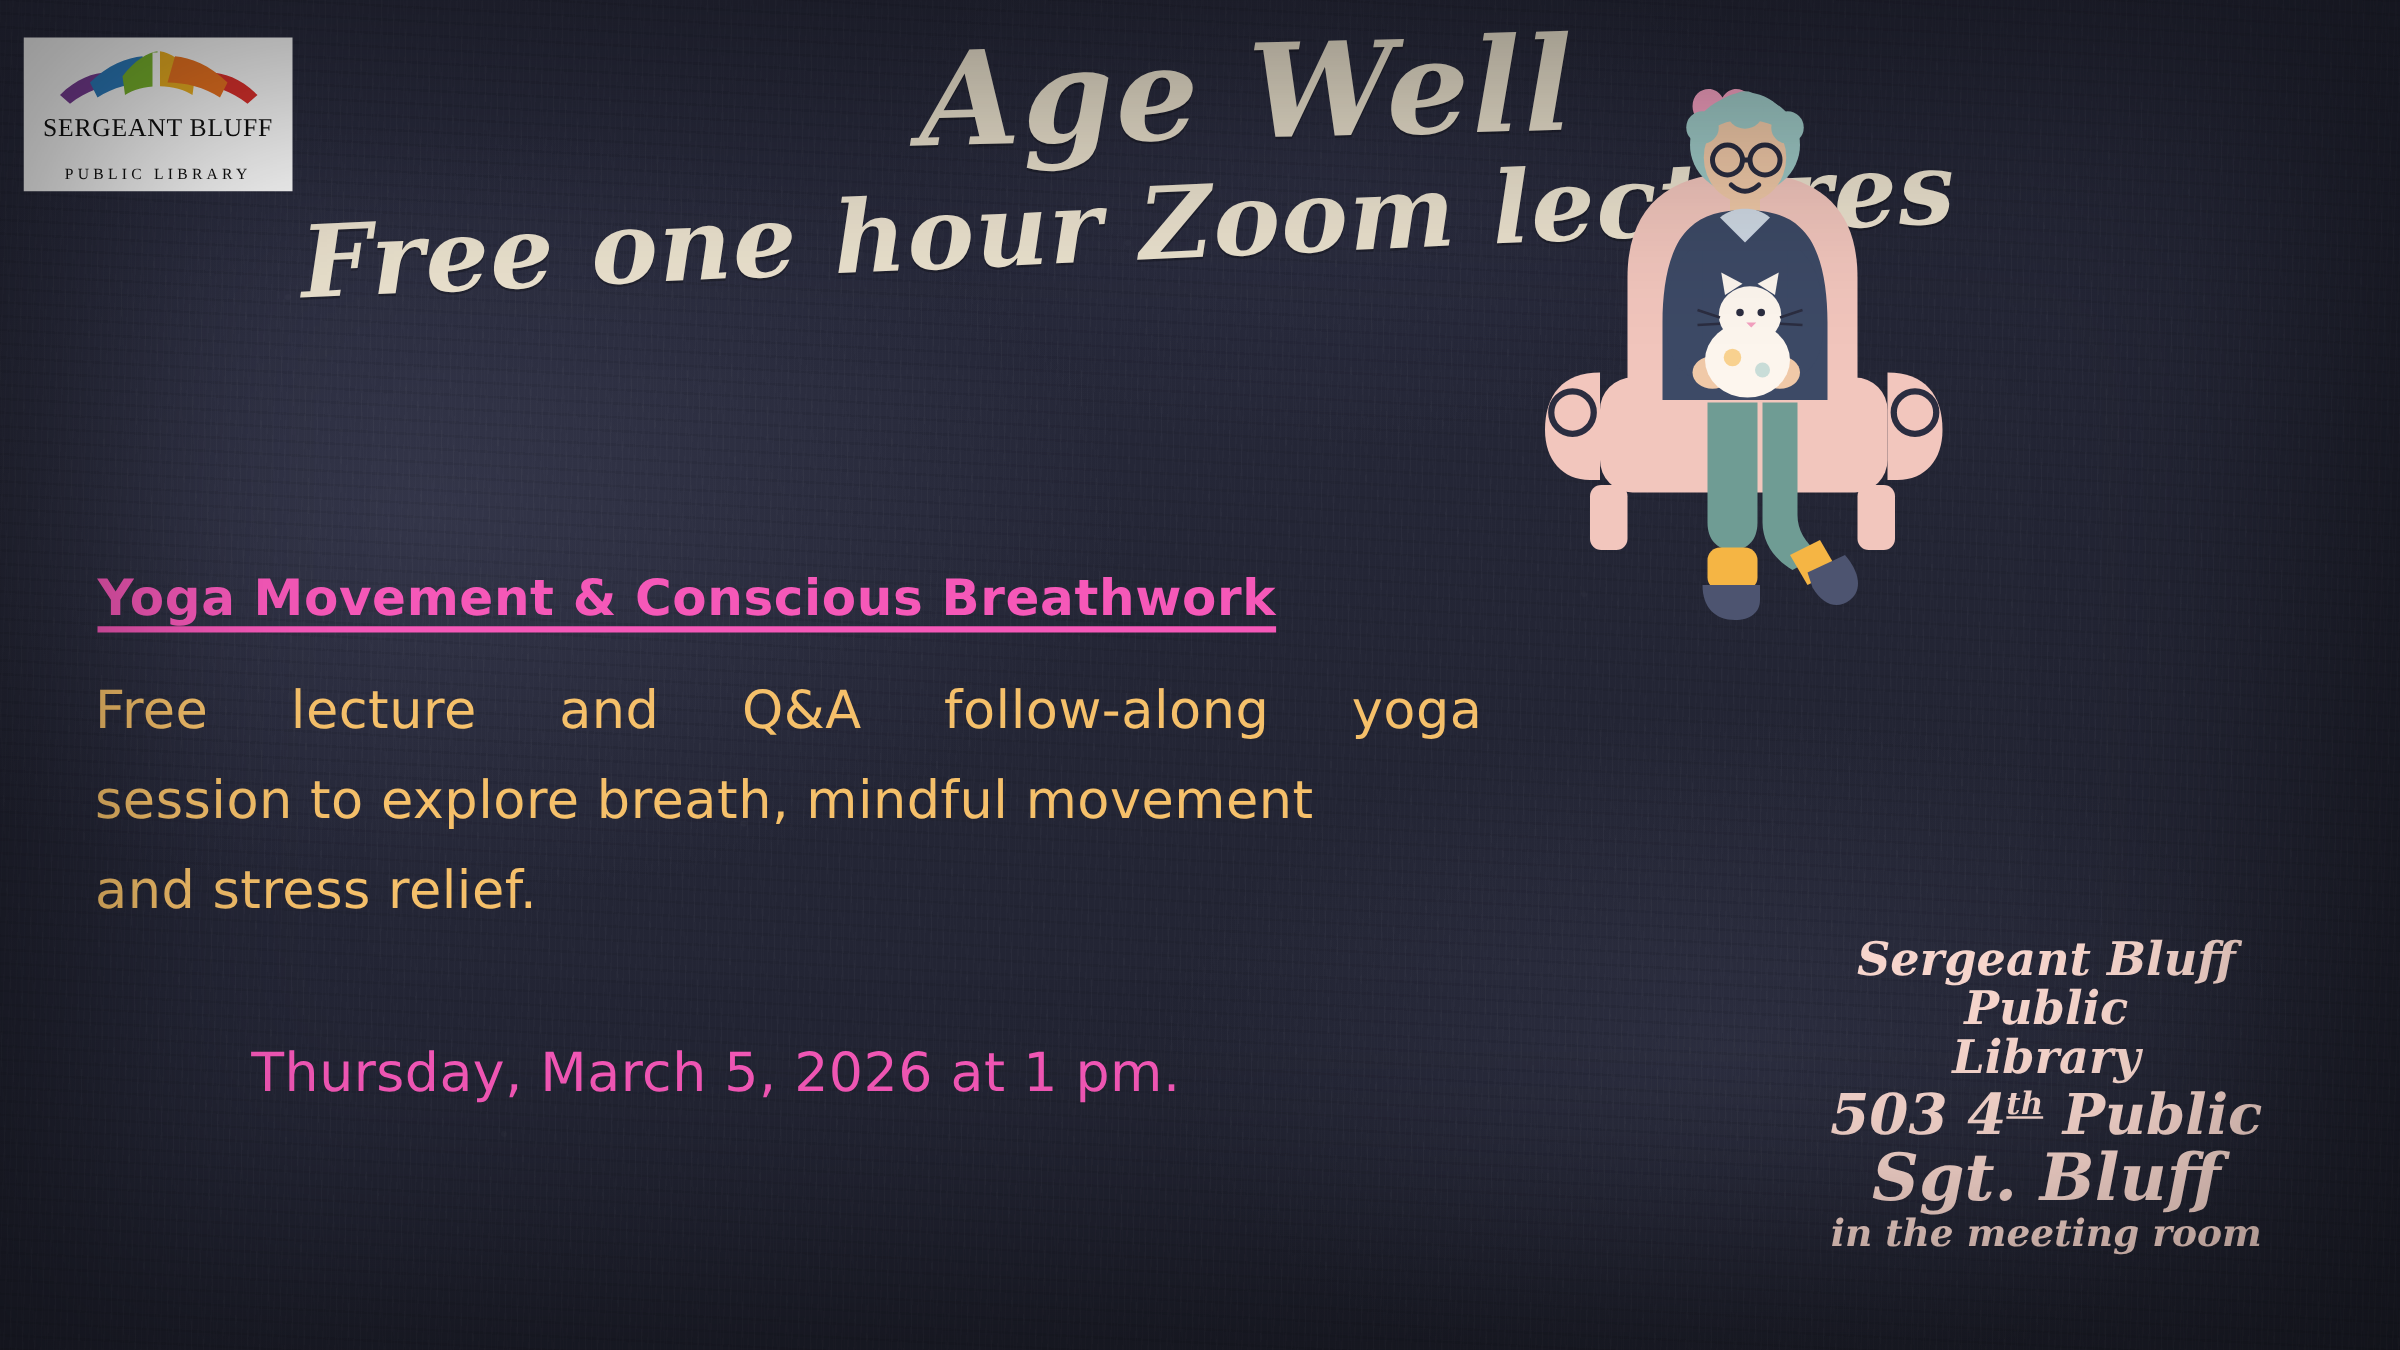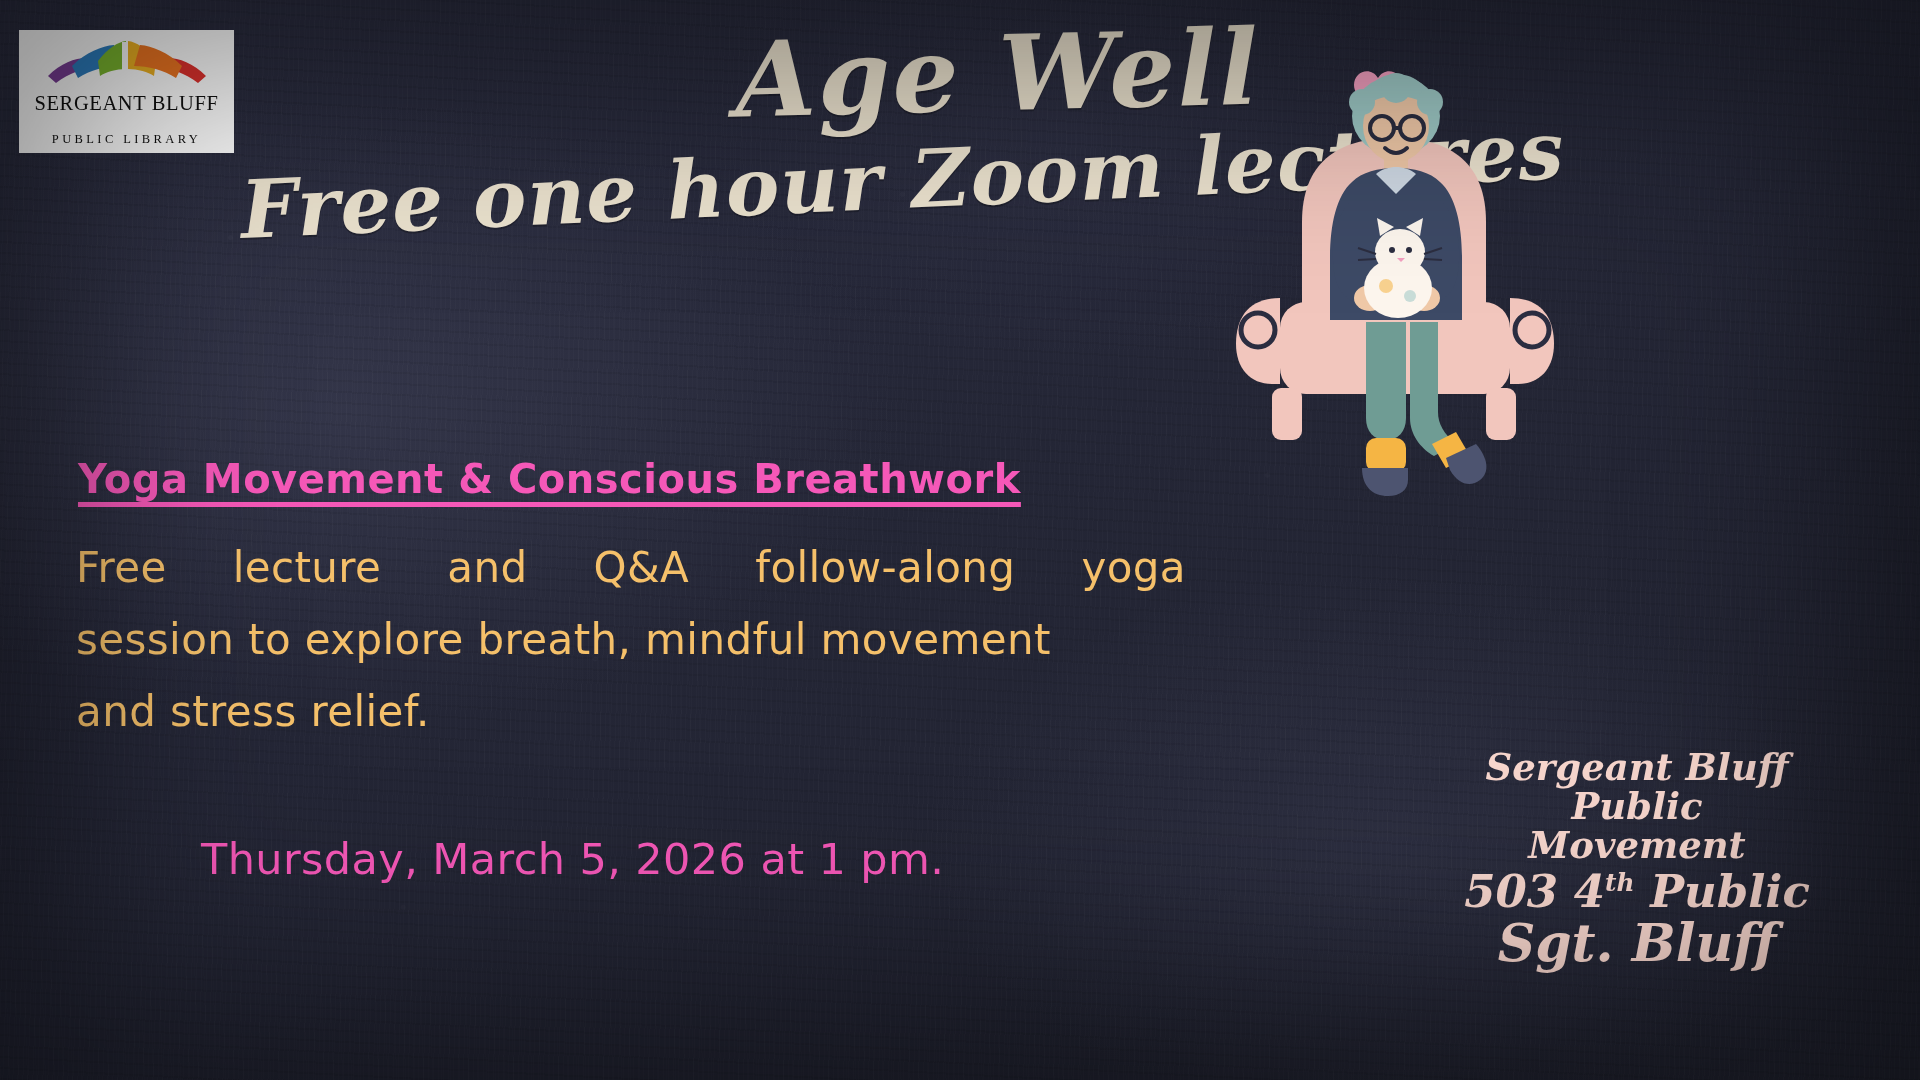--- a/index.html
+++ b/index.html
@@ -100,21 +100,21 @@
   #address{
     position:absolute;right:68px;top:716px;width:430px;
     text-align:center;color:#f6d5cc;
     font-family:"DejaVu Serif", serif;font-style:italic;font-weight:bold;
     line-height:1.06;
     margin-top:32px;
   }
   #address .a1{font-size:37px;display:block;}
   #address .a2{font-size:37px;display:block;}
   #address .a3{font-size:45px;display:block;margin-top:2px;}
-  #address .a3 sup{font-size:.55em;vertical-align:super;}
+  #address .a3 sup{font-size:.55em;vertical-align:super;text-decoration:underline;}
   #address .a4{font-size:52px;display:block;}
   #address .a5{font-size:30px;display:block;margin-top:2px;}
 
   
   #illustration{position:absolute;left:1210px;top:40px;width:360px;height:520px;}
   #illustration svg{display:block;width:360px;height:520px;}
 </style>
 </head>
 <body>
 
@@ -159,23 +159,24 @@
     <span class="ln">session to explore breath, mindful movement</span>
     <span class="ln">and stress relief.</span>
   </div>
 
   <div id="session-title">Yoga Movement &amp; Conscious Breathwork</div>
 
   <div id="date-line">Thursday, March 5, 2026  at 1 pm.</div>
 
   <div id="address">
     <span class="a1">Sergeant Bluff Public</span>
-    <span class="a2">Movement</span>
+    <span class="a2">Library</span>
     <span class="a3"><span>503 4</span><sup>th</sup><span> Public</span></span>
     <span class="a4">Sgt. Bluff</span>
+    <span class="a5">in the meeting room</span>
   </div>
 
   <div id="illustration">
     <svg viewBox="0 0 360 520" xmlns="http://www.w3.org/2000/svg">
 
       <path d="M168 38 c-7-12 -24-7 -24 7 c0 13 18 23 24 30 c6-7 24-17 24-30 c0-14-17-19-24-7 z" fill="#f4a0c0"></path>
 
       <path d="M92 182 c0-58 34-84 92-84 c58 0 92 26 92 84 l0 96 l-184 0 z" fill="#f2c6bd"></path>
 
       <rect x="70" y="262" width="230" height="92" rx="26" fill="#f2c6bd"></rect>

